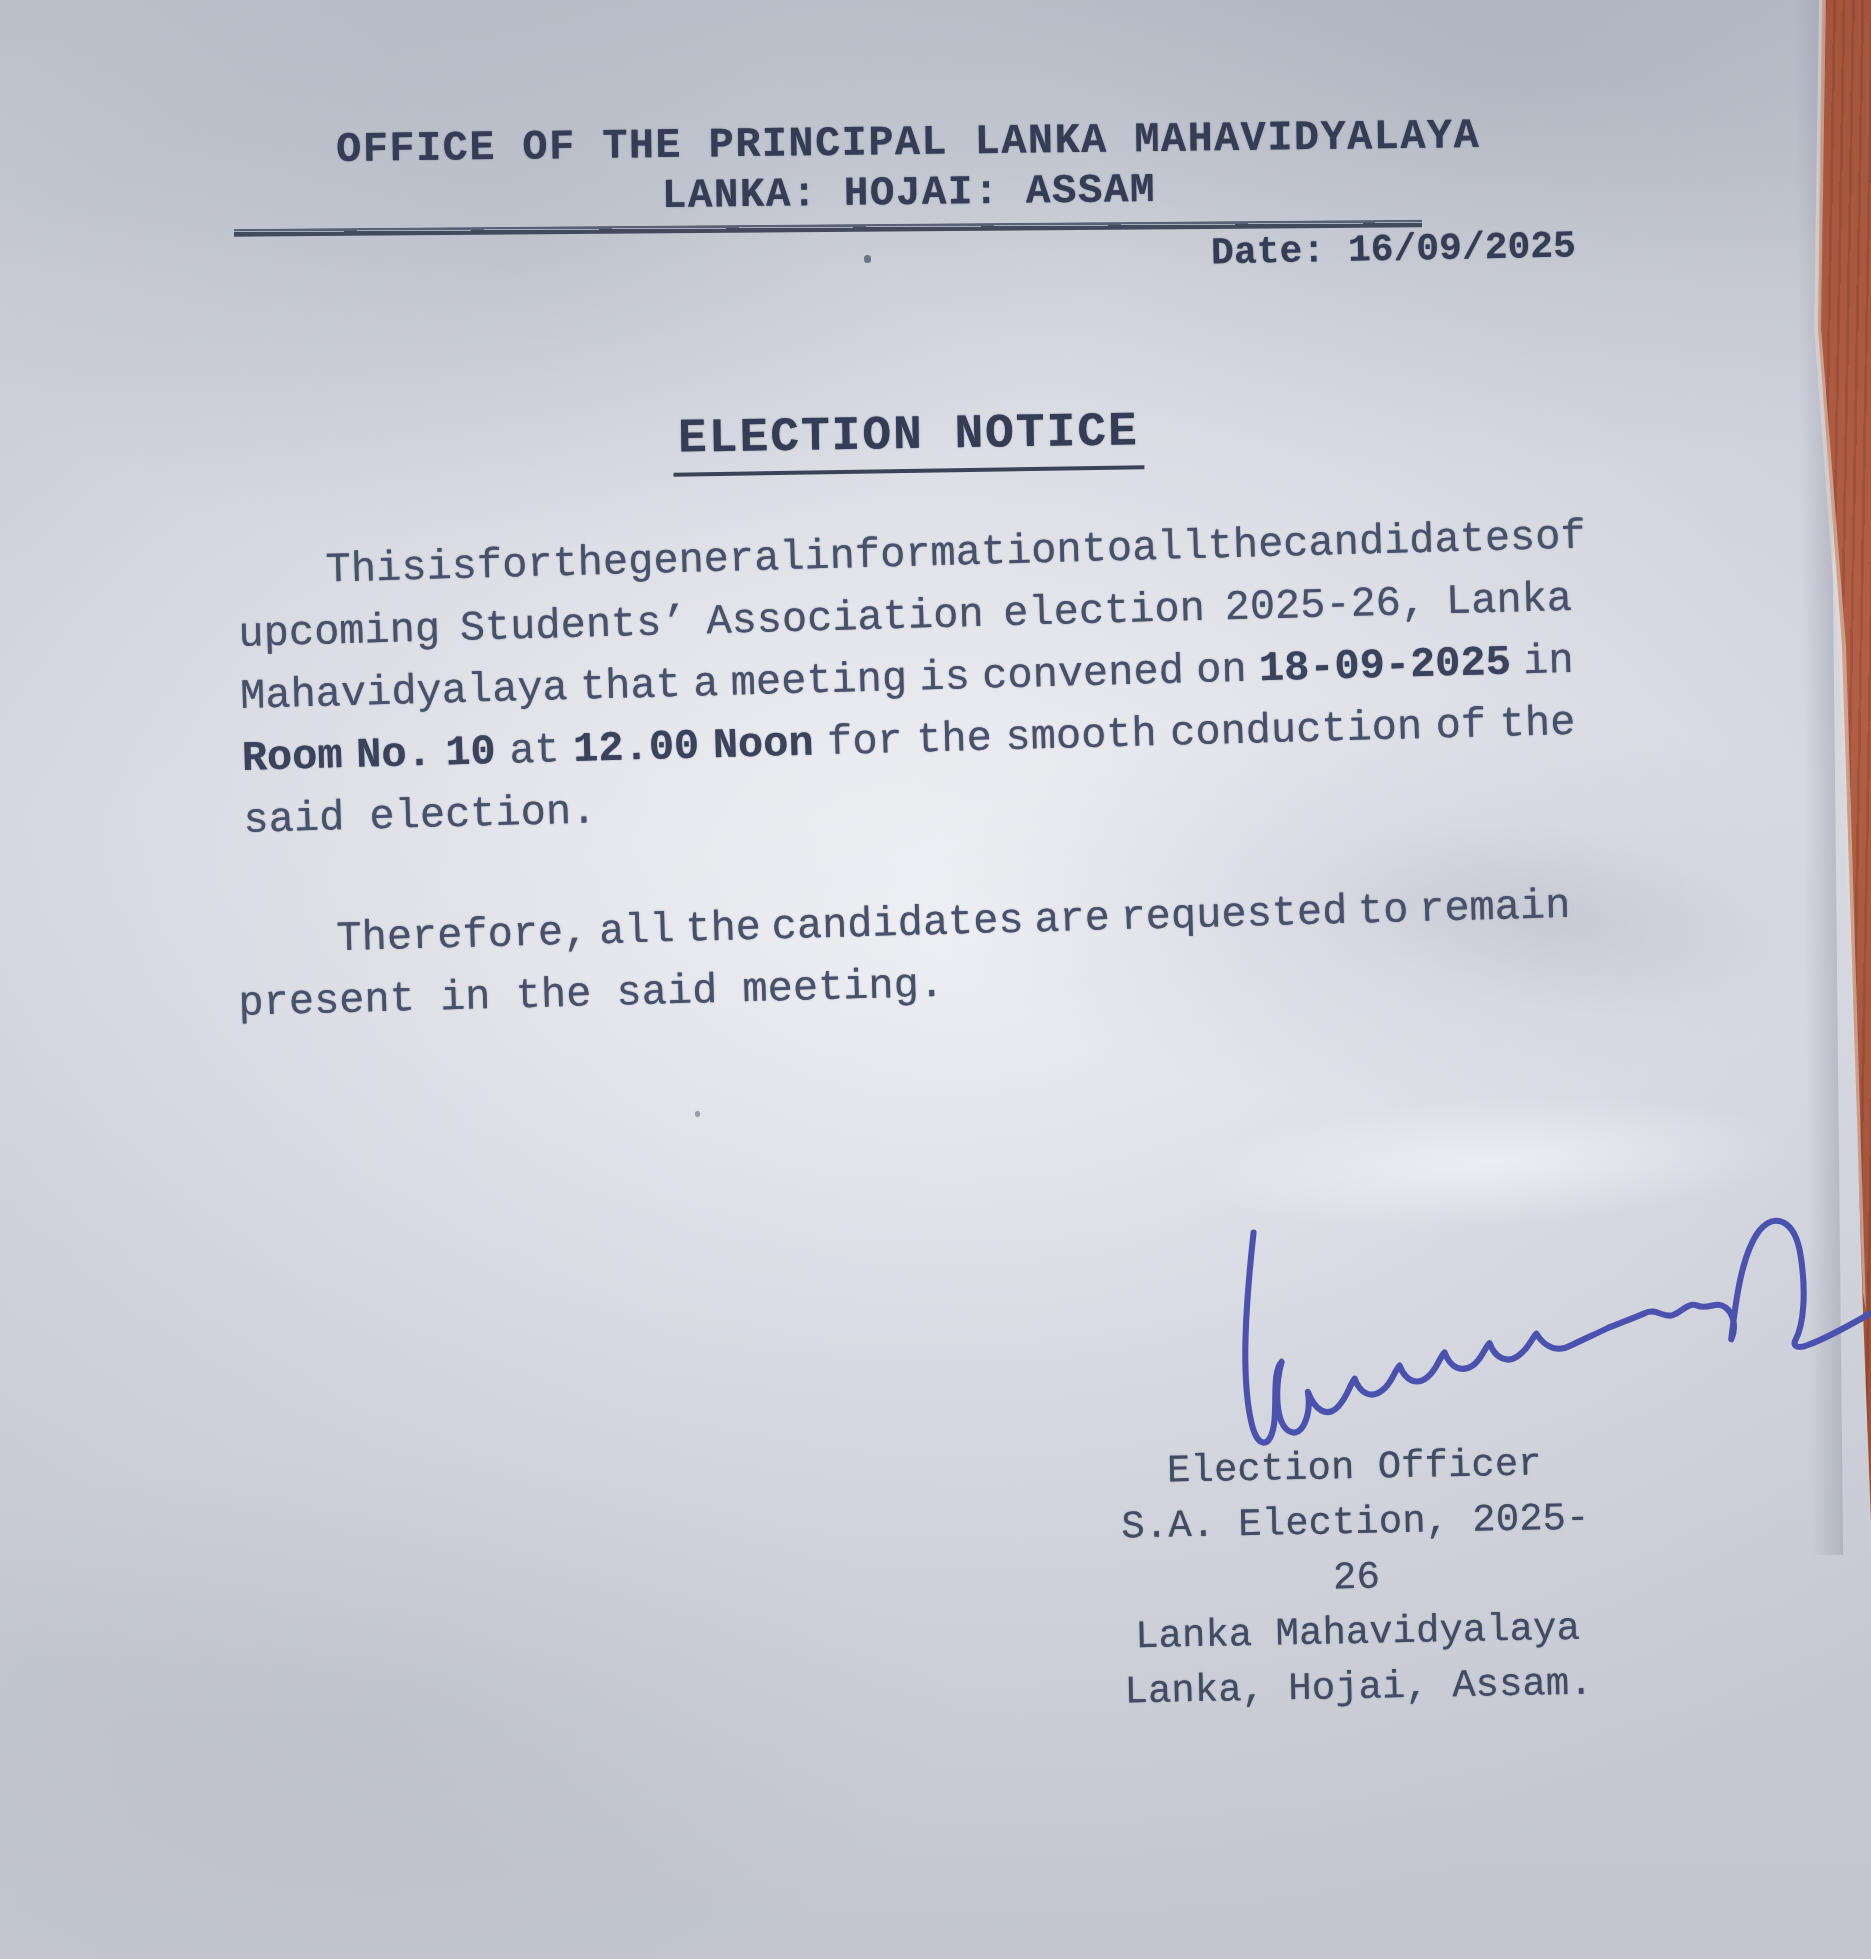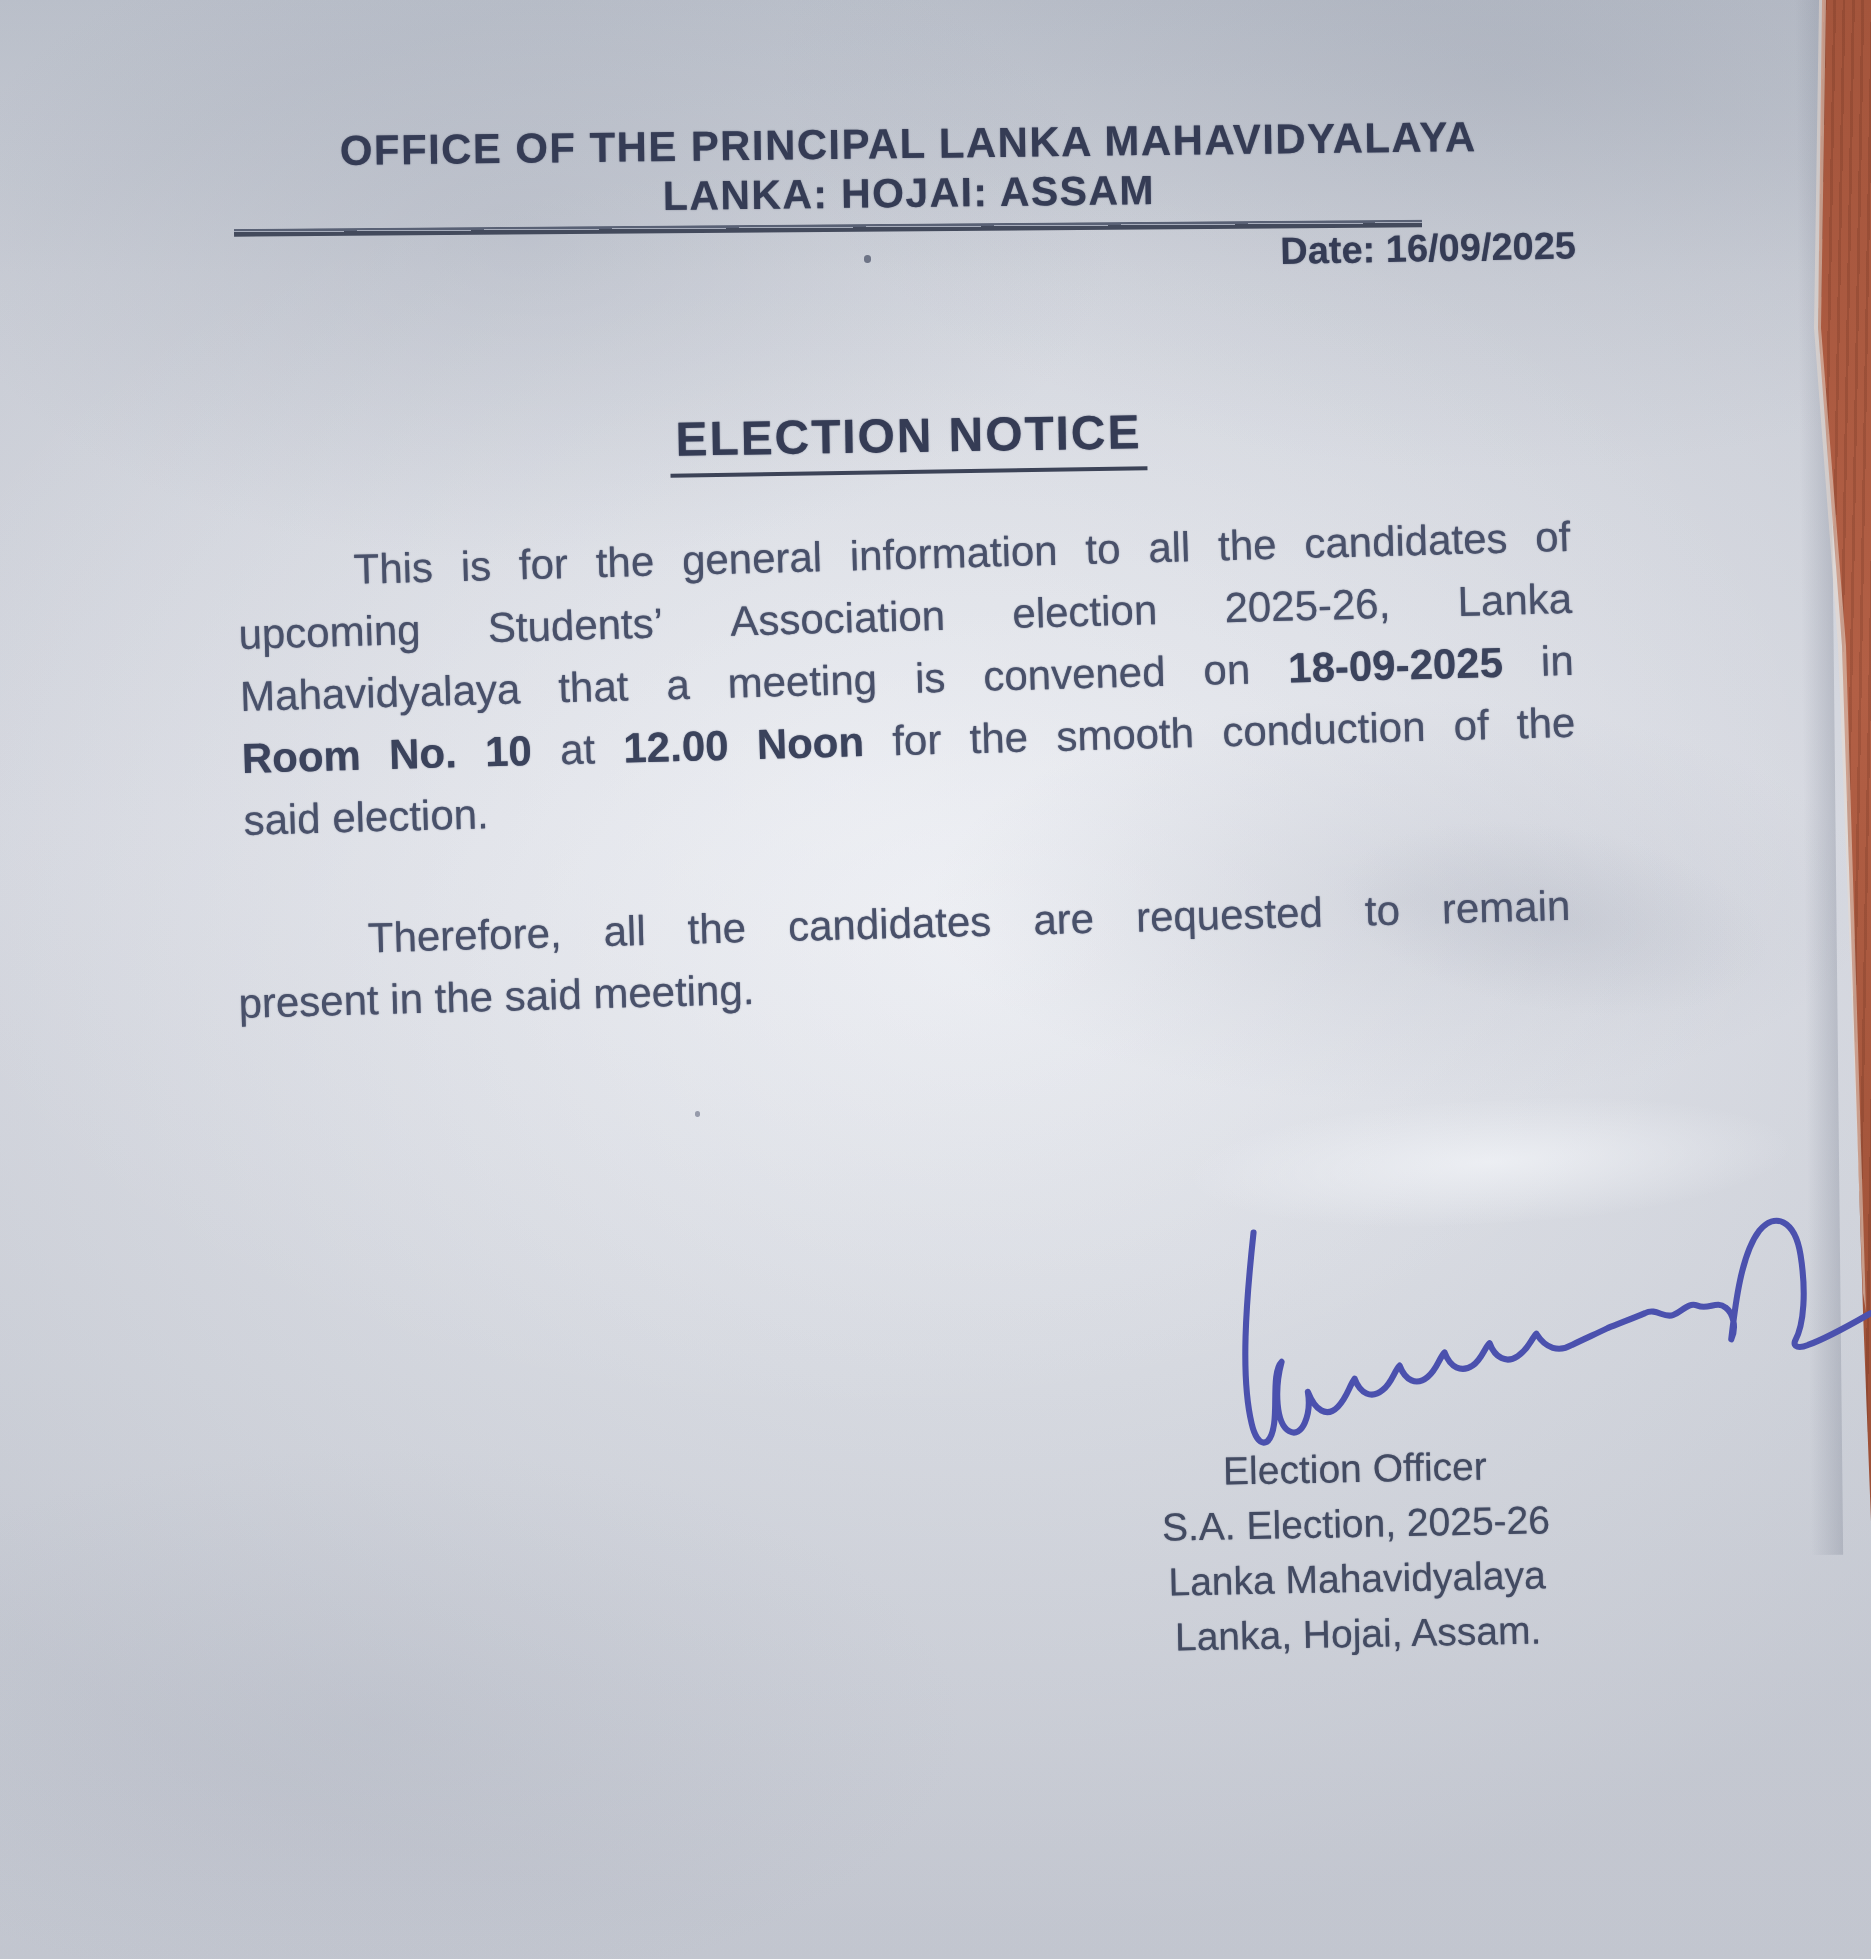--- a/index.html
+++ b/index.html
@@ -1,21 +1,21 @@
 <!DOCTYPE html>
 <html style="font-size:15px"><head>
 <meta charset="utf-8">
 <style>
   html,body{margin:0;padding:0;background:#222;}
   #canvas{
     position:relative;
     width:1871px;height:1959px;
     overflow:hidden;
     background:var(--paper,#dde0e7);
-    font-family:Liberation Sans, sans-serif;
+    font-family:Liberation Mono, monospace;
   }
   
   .paper-tone{
     position:absolute;inset:0;
     background:
       radial-gradient(843px 468px at 28% 12%, rgba(160,167,182,.30), rgba(160,167,182,0) 70%),
       radial-gradient(1031px 562px at 80% 4%, rgba(150,157,172,.26), rgba(150,157,172,0) 70%),
       radial-gradient(656px 281px at 75% 46%, rgba(148,154,170,.22), rgba(148,154,170,0) 72%),
       radial-gradient(843px 394px at 20% 88%, rgba(170,176,190,.20), rgba(170,176,190,0) 70%),
       radial-gradient(1312px 843px at 45% 40%, rgba(244,246,250,.55), rgba(244,246,250,0) 75%),

